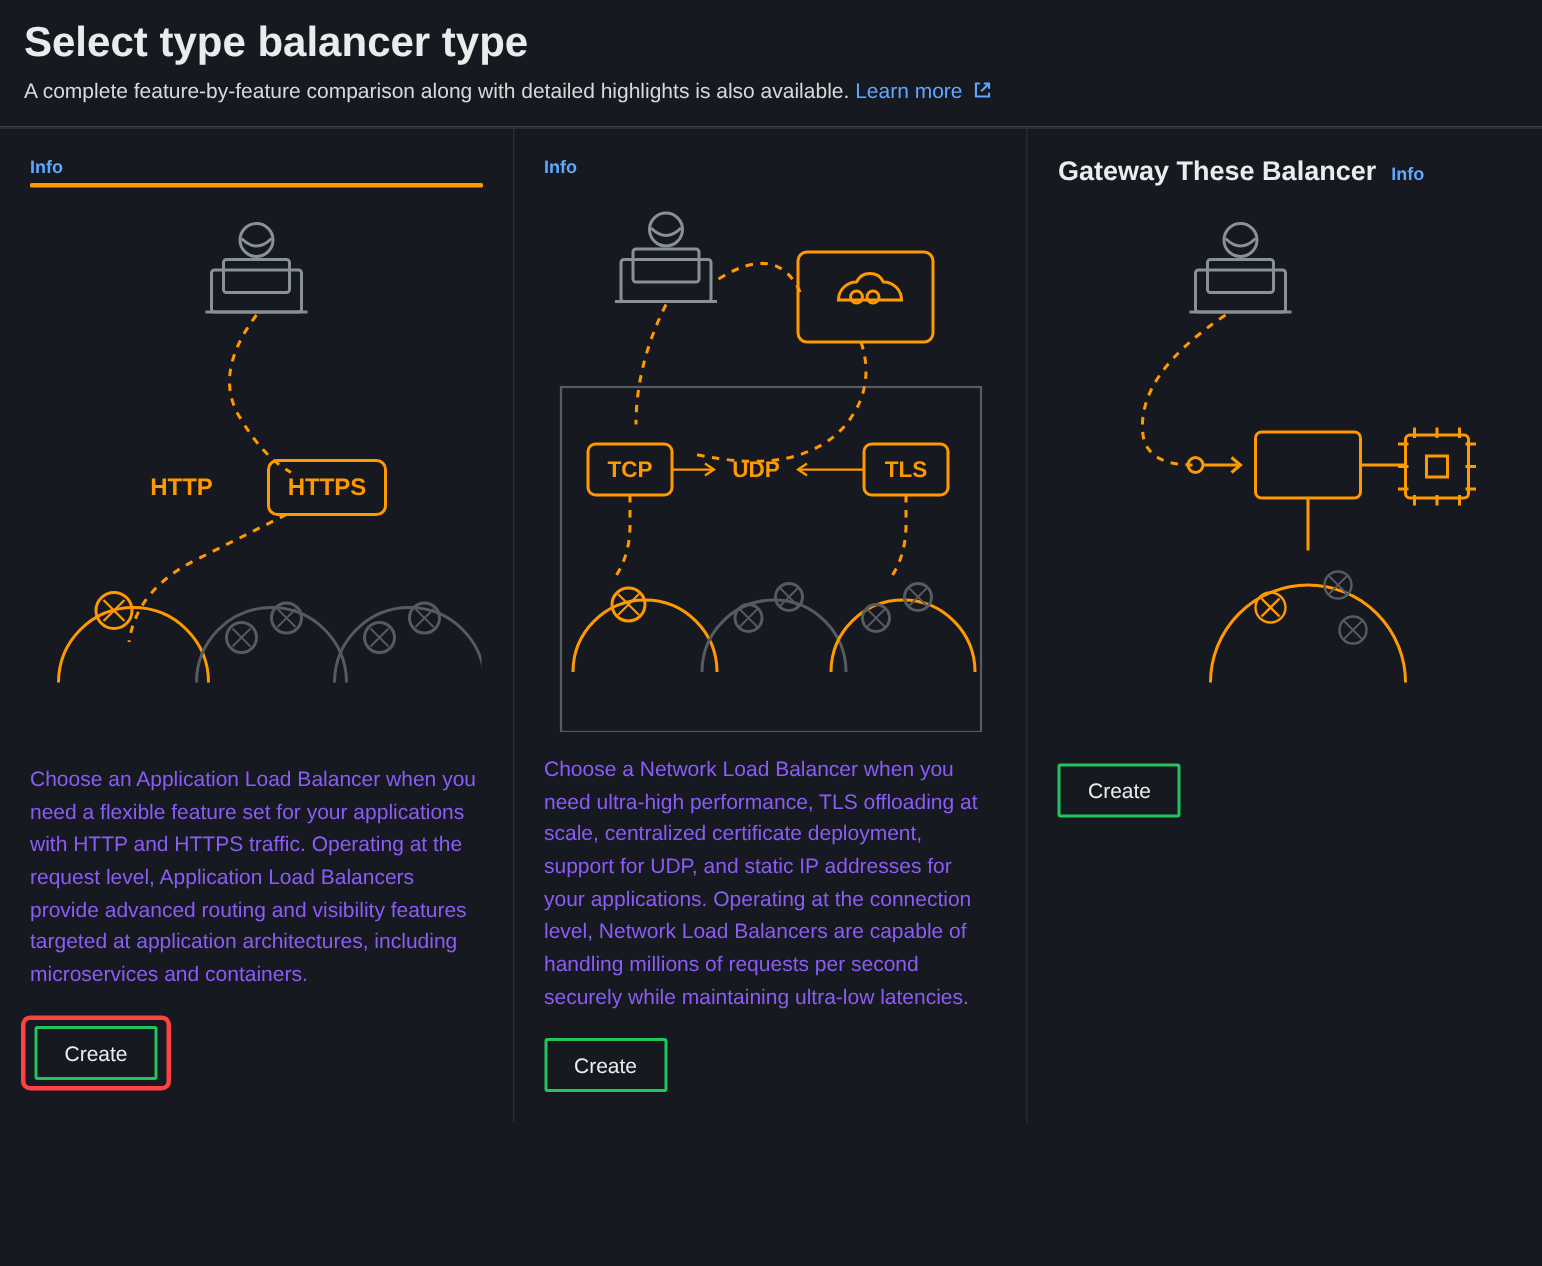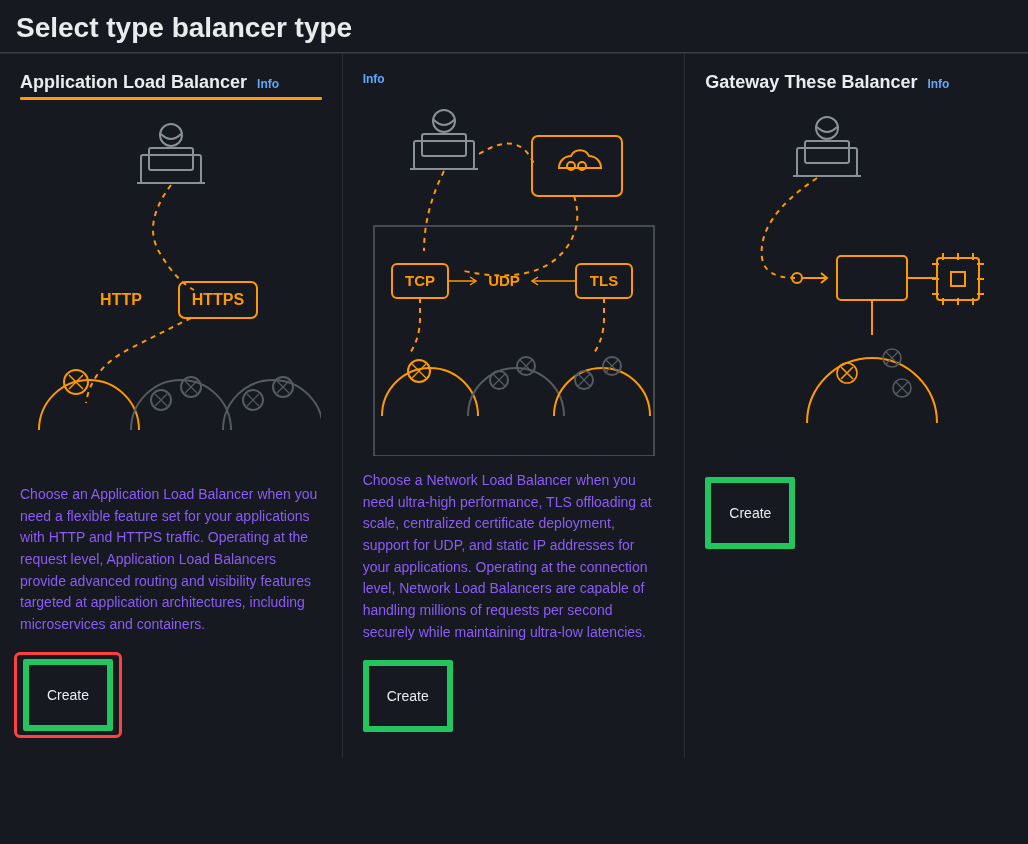--- a/index.html
+++ b/index.html
@@ -92,51 +92,63 @@
   }
   .card-desc {
     color: #8b5cf6;
     font-size: 14px;
     line-height: 1.55;
     margin-bottom: 16px;
   }
   .btn {
     display: inline-block;
     background: transparent;
-    border: 6px solid #22c55e;
+    border: 2px solid #22c55e;
     color: #eaeded;
-    padding: 22px 18px;
+    padding: 8px 18px;
     font-size: 14px;
     border-radius: 2px;
     cursor: pointer;
   }
   .btn-highlight-wrap {
     display: inline-block;
     border: 3px solid #ff4141;
     border-radius: 6px;
     padding: 4px 6px;
     margin-left: -6px;
   }
 </style>
 </head>
 <body>
 
 <div class="page">
 
   <h1 class="page-title">Select type balancer type</h1>
 
+  <div class="subtitle">
+    <span>A complete feature-by-feature comparison along with detailed highlights is also available. </span>
+    <a class="learn-more">
+      <span>Learn more</span>
+      <span class="ext-icon">
+        <svg viewBox="0 0 16 16" width="14" height="14" fill="none" stroke="#5fa8ff" stroke-width="1.6">
+          <path d="M6 3H3v10h10v-3"></path>
+          <path d="M9 3h4v4"></path>
+          <path d="M13 3L7 9"></path>
+        </svg>
+      </span>
+    </a>
+  </div>
 
   <hr class="section-hr">
 
 
   <div class="cards">
 
     <div class="card">
       <div class="card-header">
-        <span class="card-title">Application Load Balancer</span>
         <span class="info-link">Info</span>
       </div>
       <div class="selected-underline"></div>
 
       <div class="diagram">
         <svg viewBox="0 0 300 360" width="300" height="360">
 
           <g stroke="#879196" stroke-width="2" fill="none">
             <circle cx="150" cy="25" r="11"></circle>
             <path d="M140 24 q10 10 20 0"></path>

